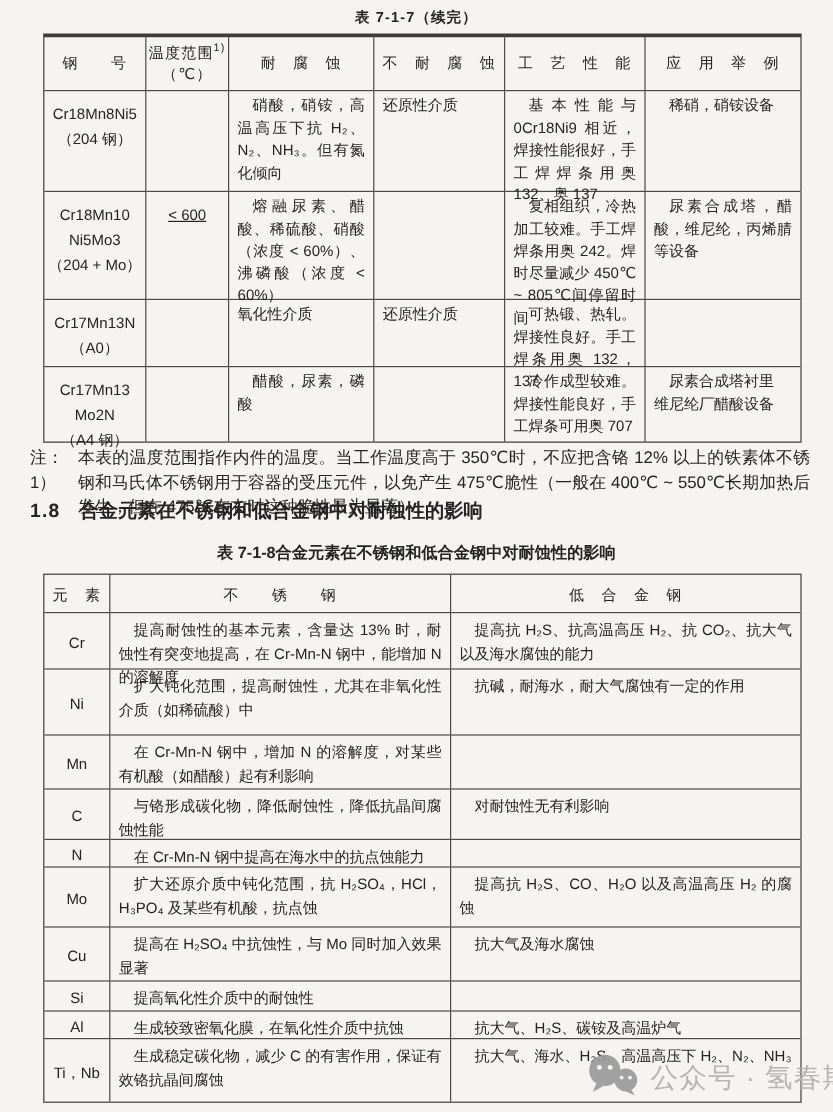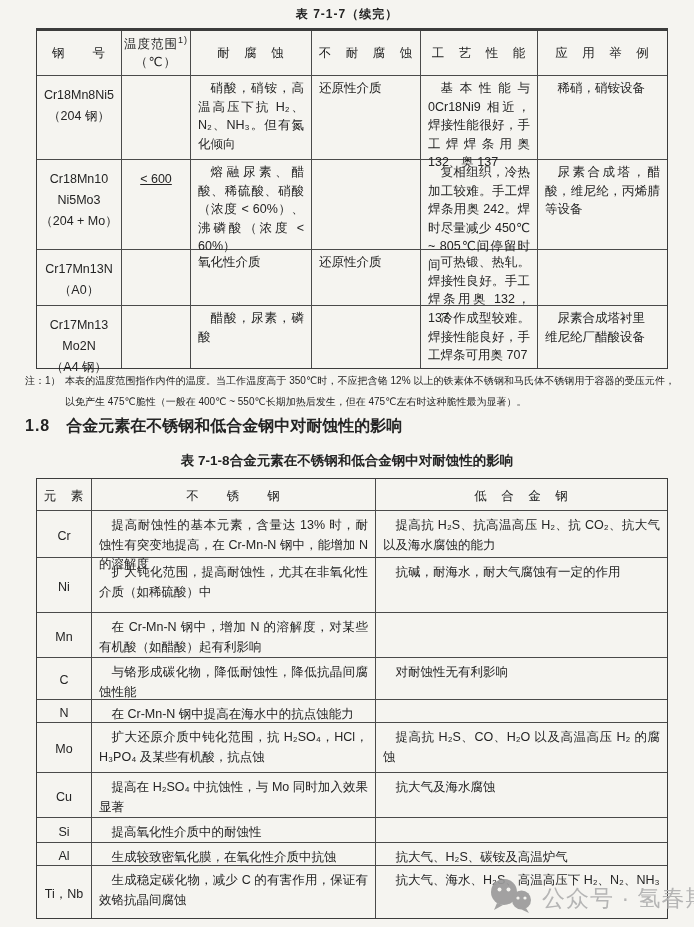--- a/index.html
+++ b/index.html
@@ -28,21 +28,21 @@
   .lastrow{border-bottom:none;}
   .hd{display:flex;flex-direction:column;align-items:center;justify-content:center;
     text-align:center;padding:0 2px;letter-spacing:1px;white-space:normal;}
   .hd sup{font-size:9px;line-height:0;}
   .c-steel{padding:9px 3px 0;text-align:center;line-height:21px;}
   .c-temp{padding-top:10px;text-align:center;text-decoration:underline;}
   .c-el{display:flex;align-items:center;justify-content:center;padding:0;}
   .ind{text-indent:1em;}
   
   .note{position:absolute;left:25px;top:371px;width:650px;display:flex;
-    font-size:10px;line-height:20.5px;}
+    font-size:14px;line-height:20.5px;}
   .note-label{flex:0 0 40px;}
   .note-body{flex:1;text-align:justify;}
   
   .sec-head{position:absolute;left:25px;top:416px;font-size:16px;font-weight:bold;}
   .sec-head .num{margin-right:16px;letter-spacing:1px;}
   .t2-title{position:absolute;top:452px;left:0;width:694px;text-align:center;
     font-size:13.5px;font-weight:bold;}
   .t2-title .pfx{}
   
   .wm{position:absolute;left:487px;top:877px;display:flex;align-items:center;gap:7px;

